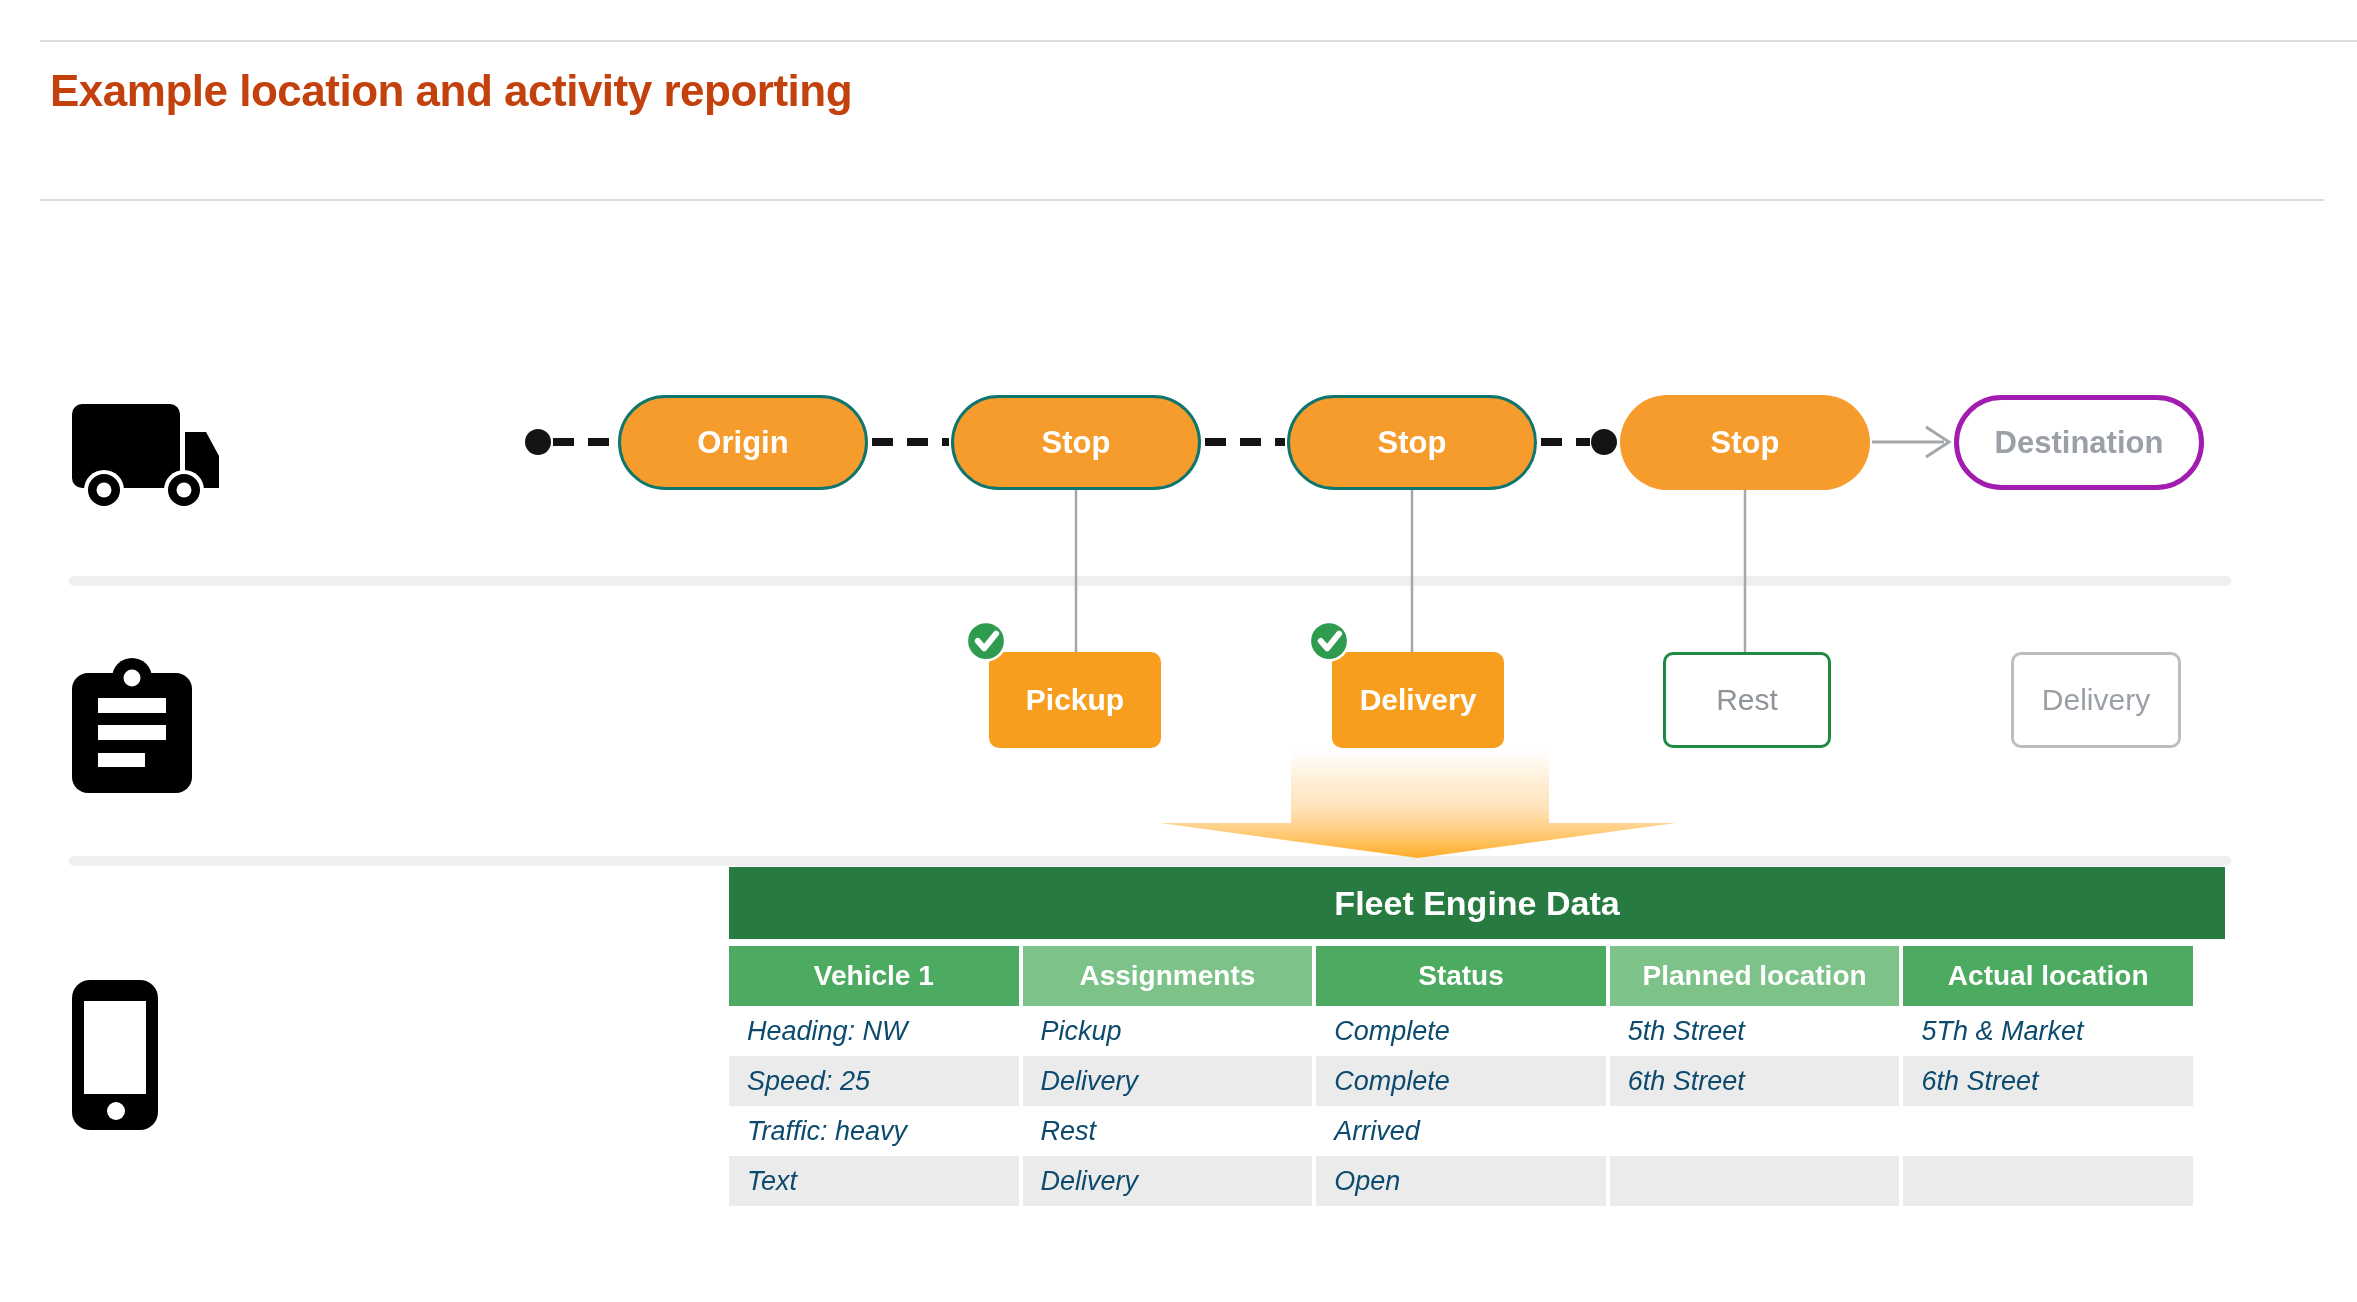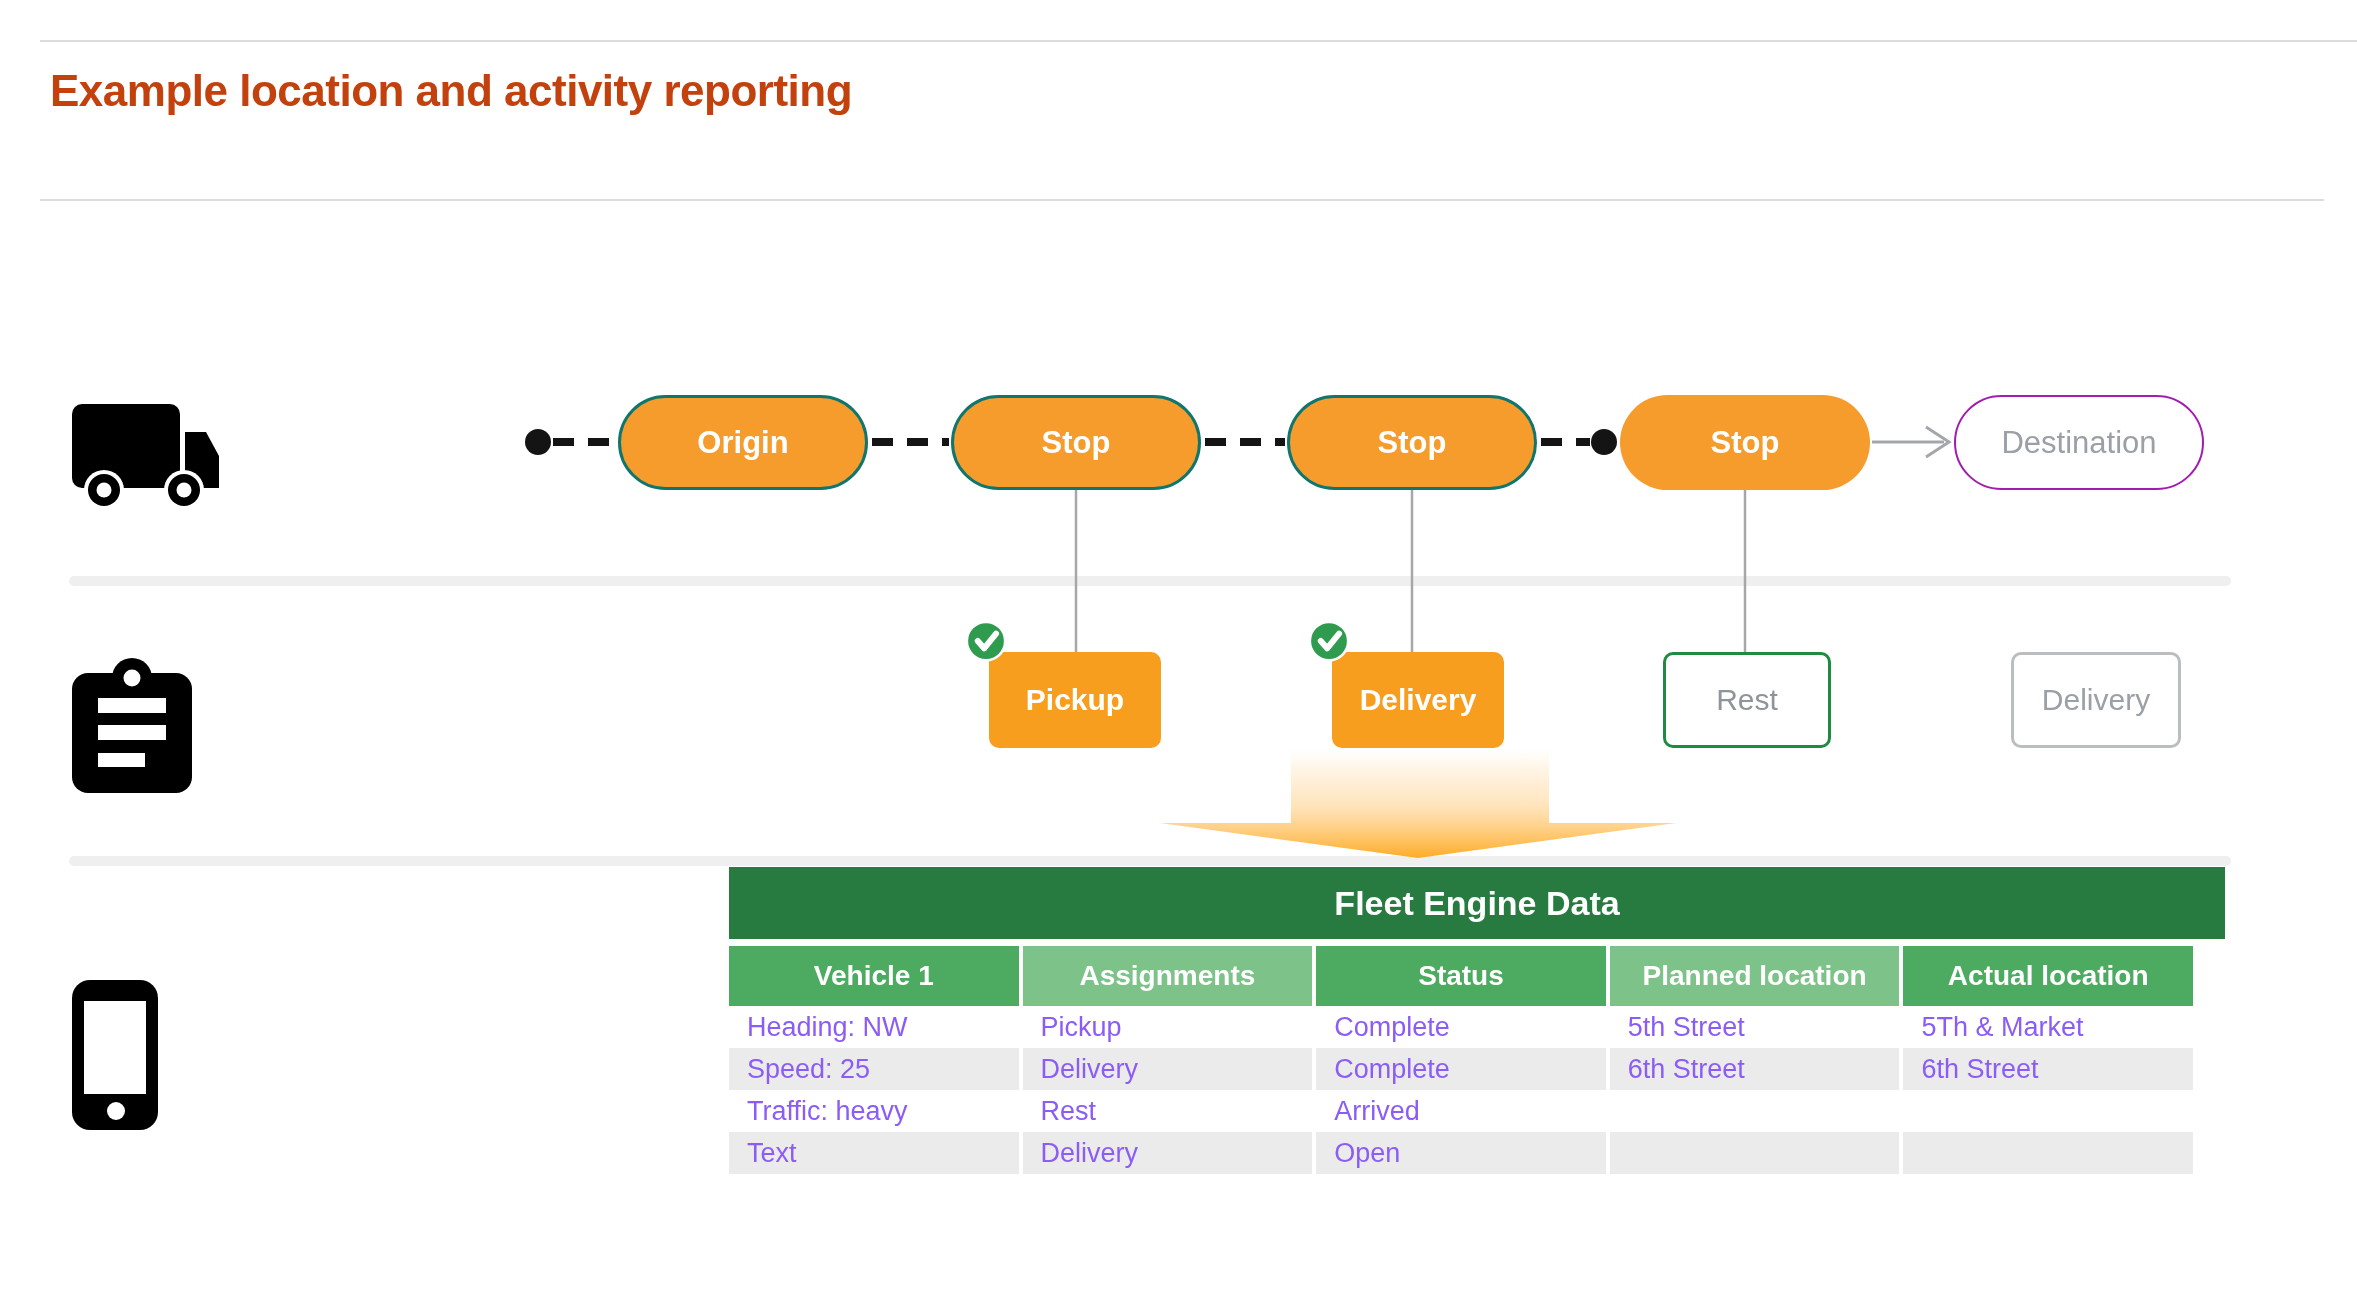--- a/index.html
+++ b/index.html
@@ -10,36 +10,36 @@
   .hr.under-title{left:40px;width:2284px;top:199px;}
   .page-title{position:absolute;left:50px;top:66px;font-size:44px;font-weight:700;color:#c2410c;letter-spacing:-0.5px;}
   .sep{position:absolute;left:69px;width:2162px;height:10px;border-radius:5px;background:#EFEFEF;}
   .sep.one{top:576px;} .sep.two{top:856px;}
   svg{display:block;}
   .overlay{position:absolute;left:0;top:0;pointer-events:none;}
   .pill{position:absolute;top:395px;height:95px;width:250px;border-radius:48px;box-sizing:border-box;
         display:flex;align-items:center;justify-content:center;font-size:31px;font-weight:700;color:#fff;}
   .pill.orange-blue{background:#F69C2D;border:3px solid #0f766e;}
   .pill.orange{background:#F69C2D;}
-  .pill.outline-gray{background:#fff;border:2px solid #a21caf;color:#9AA0A6;font-weight:400;}
+  .pill.outline-gray{background:#fff;border:5px solid #a21caf;color:#9AA0A6;font-weight:700;}
   .abox{position:absolute;top:652px;height:96px;border-radius:10px;box-sizing:border-box;
         display:flex;align-items:center;justify-content:center;font-size:30px;font-weight:700;color:#fff;}
   .abox.orange{background:#F89E1F;}
   .abox.outline-green{background:#fff;border:3px solid #1E8B41;color:#8F9499;font-weight:500;}
   .abox.outline-gray{background:#fff;border:3px solid #BBBEC1;color:#9AA0A6;font-weight:500;}
   .check{position:absolute;top:619px;width:44px;height:44px;}
   .icon{position:absolute;}
   .fleet{position:absolute;left:729px;top:867px;width:1496px;text-align:right;}
   .fleet-title{height:72px;background:#277B40;color:#fff;font-size:34px;font-weight:700;
                display:flex;align-items:center;justify-content:center;}
   .fleet-grid{width:1464px;margin-top:7px;display:grid;grid-template-columns:repeat(5,1fr);column-gap:4px;}
   .th{height:60px;display:flex;align-items:center;justify-content:center;color:#fff;font-weight:700;font-size:28px;}
   .th.med{background:#4CAB61;} .th.light{background:#7DC288;}
-  .td{height:42px;display:flex;align-items:center;padding-left:18px;box-sizing:border-box;
-      font-size:27px;color:#8b5cf6;background:#fff;}
+  .td{height:50px;display:flex;align-items:center;padding-left:18px;box-sizing:border-box;
+      font-size:27px;color:#0c4a6e;background:#fff;font-style:italic;}
   .td.gray{background:#EBEBEB;}
 </style>
 </head>
 <body>
 
 <div class="canvas">
 
   <div class="hr top"></div>
   <div class="page-title">Example location and activity reporting</div>
   <div class="hr under-title"></div>

